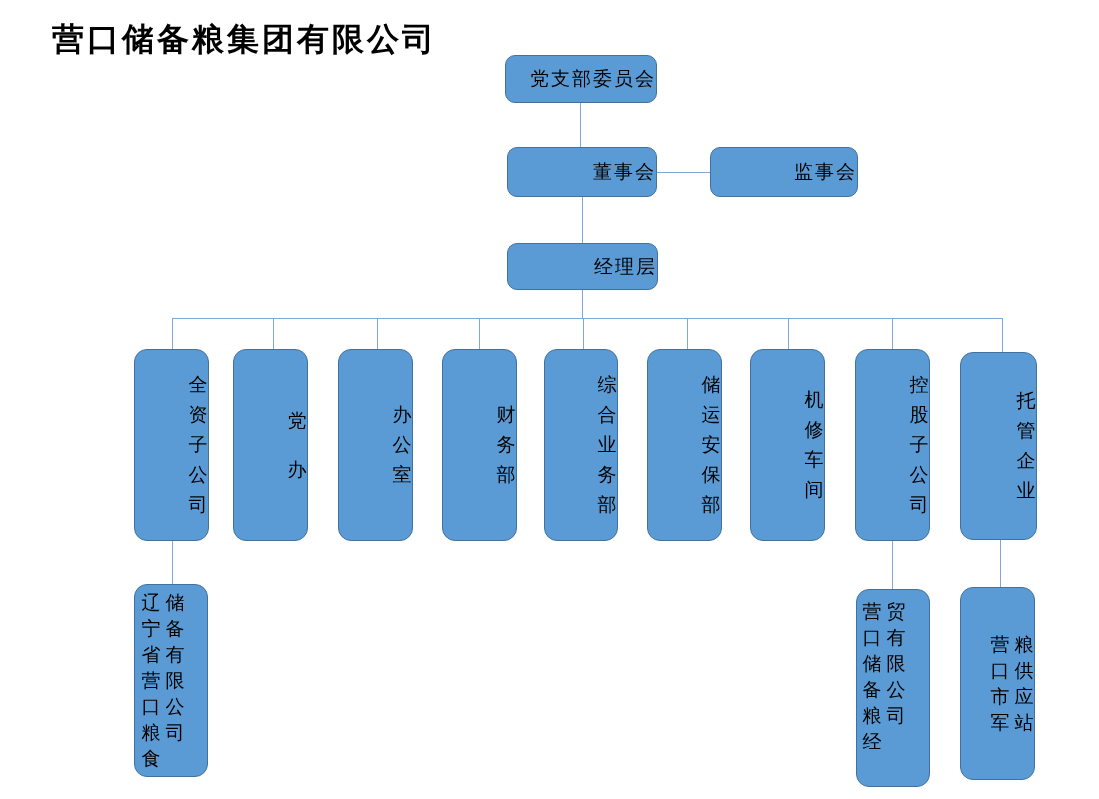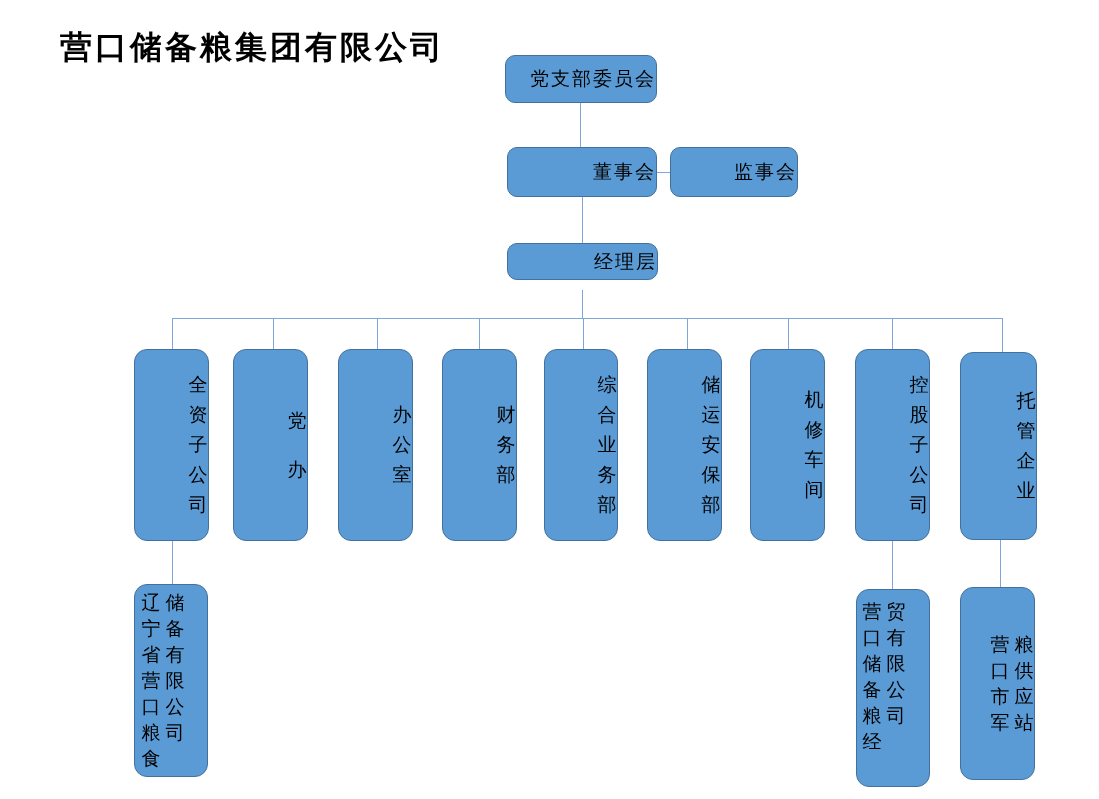--- a/index.html
+++ b/index.html
@@ -8,21 +8,21 @@
     width: 1099px;
     height: 799px;
     background: #ffffff;
     overflow: hidden;
     font-family: "Liberation Serif", serif;
   }
   .page-title {
     position: absolute;
     left: 44px;
     top: 10px;
-    margin: 16px;
+    margin: 8px;
     font-family: "Liberation Sans", sans-serif;
     font-size: 32px;
     font-weight: bold;
     letter-spacing: 3px;
     color: #000000;
     white-space: nowrap;
   }
   .page-subtitle {
     position: absolute;
     left: 312px;
@@ -90,24 +90,24 @@
       <div class="connector" style="left: 892px; top: 541px; width: 1px; height: 48px;"></div>
       <div class="connector" style="left: 1000px; top: 540px; width: 1px; height: 47px;"></div>
     </div>
   <div id="nodes-layer">
       <div class="node" style="left: 505px; top: 55px; width: 152px; height: 48px;">
         <span class="hlabel">党支部委员会</span>
       </div>
       <div class="node" style="left: 507px; top: 147px; width: 150px; height: 50px;">
         <span class="hlabel">董事会</span>
       </div>
-      <div class="node" style="left: 670px; top: 147px; width: 128px; height: 50px;">
+      <div class="node" style="left: 710px; top: 147px; width: 148px; height: 50px;">
         <span class="hlabel">监事会</span>
       </div>
-      <div class="node" style="left: 507px; top: 243px; width: 151px; height: 37px;">
+      <div class="node" style="left: 507px; top: 243px; width: 151px; height: 47px;">
         <span class="hlabel">经理层</span>
       </div>
       <div class="node tall" style="left: 134px; top: 349px; width: 75px; height: 192px;">
         <div class="vcols" style="gap: 0px;">
           <div class="vcol" style="gap: 10px;">
             <span class="vchar">全</span>
             <span class="vchar">资</span>
             <span class="vchar">子</span>
             <span class="vchar">公</span>
             <span class="vchar">司</span>

